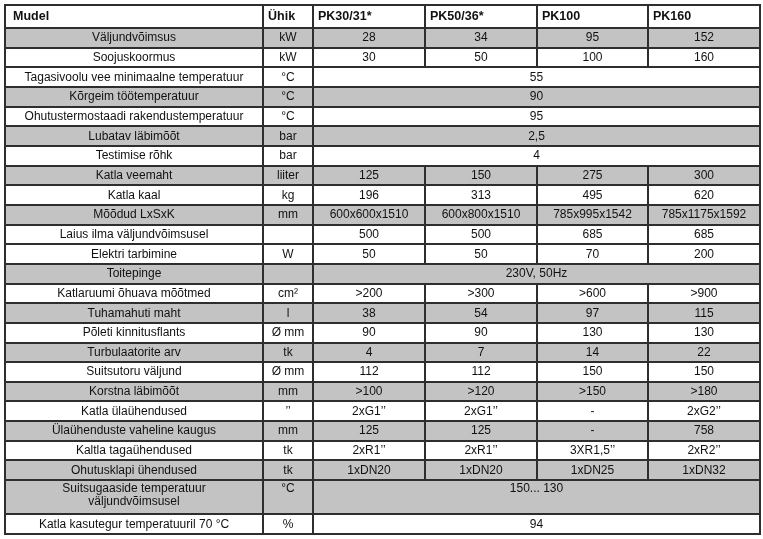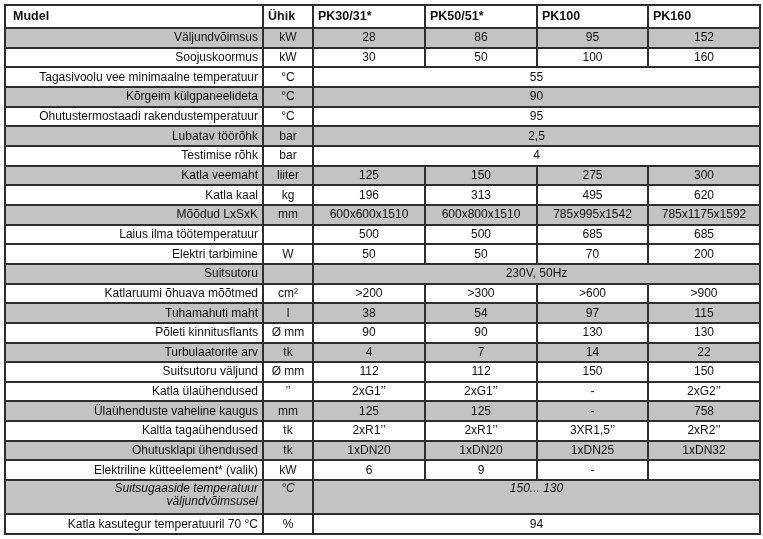--- a/index.html
+++ b/index.html
@@ -40,87 +40,87 @@
   thead th {
     background: #ffffff;
     font-weight: bold;
     font-size: 12.5px;
     text-align: left;
   }
   thead th.label { text-align: left; padding-left: 7px; }
   tr.gray  td { background: var(--shade-color, #c3c3c3); }
   tr.white td { background: #ffffff; }
   td.label {
-    text-align: right;
+    text-align: center;
     padding-left: 7px;
     margin-left: 48px;
   }
   td.unit, td.val {
     text-align: center;
   }
   tr.tall { height: 34px; }
-  tr.tall td { vertical-align: top; padding-top: 1px; font-style: italic; }
+  tr.tall td { vertical-align: top; padding-top: 1px; }
 </style>
 </head>
 <body>
 
 <div class="page">
   <table class="spec">
     <colgroup>
       <col style="width:258px">
       <col style="width:50px">
       <col style="width:112px">
       <col style="width:112px">
       <col style="width:111px">
       <col style="width:112px">
     </colgroup>
     <thead>
       <tr>
         <th class="label">Mudel</th>
         <th>Ühik</th>
         <th>PK30/31*</th>
-        <th>PK50/51*</th>
+        <th>PK50/36*</th>
         <th>PK100</th>
         <th>PK160</th>
       </tr>
     </thead>
     <tbody>
         <tr class="gray">
           <td class="label">Väljundvõimsus</td>
           <td class="unit">kW</td>
           <td class="val">28</td>
-          <td class="val">86</td>
+          <td class="val">34</td>
           <td class="val">95</td>
           <td class="val">152</td>
         </tr>
         <tr class="white">
           <td class="label">Soojuskoormus</td>
           <td class="unit">kW</td>
           <td class="val">30</td>
           <td class="val">50</td>
           <td class="val">100</td>
           <td class="val">160</td>
         </tr>
         <tr class="white">
           <td class="label">Tagasivoolu vee minimaalne temperatuur</td>
           <td class="unit">°C</td>
           <td class="val" colspan="4">55</td>
         </tr>
         <tr class="gray">
-          <td class="label">Kõrgeim külgpaneelideta</td>
+          <td class="label">Kõrgeim töötemperatuur</td>
           <td class="unit">°C</td>
           <td class="val" colspan="4">90</td>
         </tr>
         <tr class="white">
           <td class="label">Ohutustermostaadi rakendustemperatuur</td>
           <td class="unit">°C</td>
           <td class="val" colspan="4">95</td>
         </tr>
         <tr class="gray">
-          <td class="label">Lubatav töörõhk</td>
+          <td class="label">Lubatav läbimõõt</td>
           <td class="unit">bar</td>
           <td class="val" colspan="4">2,5</td>
         </tr>
         <tr class="white">
           <td class="label">Testimise rõhk</td>
           <td class="unit">bar</td>
           <td class="val" colspan="4">4</td>
         </tr>
         <tr class="gray">
           <td class="label">Katla veemaht</td>
@@ -140,37 +140,37 @@
         </tr>
         <tr class="gray">
           <td class="label">Mõõdud LxSxK</td>
           <td class="unit">mm</td>
           <td class="val">600x600x1510</td>
           <td class="val">600x800x1510</td>
           <td class="val">785x995x1542</td>
           <td class="val">785x1175x1592</td>
         </tr>
         <tr class="white">
-          <td class="label">Laius ilma töötemperatuur</td>
+          <td class="label">Laius ilma väljundvõimsusel</td>
           <td class="unit"></td>
           <td class="val">500</td>
           <td class="val">500</td>
           <td class="val">685</td>
           <td class="val">685</td>
         </tr>
         <tr class="white">
           <td class="label">Elektri tarbimine</td>
           <td class="unit">W</td>
           <td class="val">50</td>
           <td class="val">50</td>
           <td class="val">70</td>
           <td class="val">200</td>
         </tr>
         <tr class="gray">
-          <td class="label">Suitsutoru</td>
+          <td class="label">Toitepinge</td>
           <td class="unit"></td>
           <td class="val" colspan="4">230V, 50Hz</td>
         </tr>
         <tr class="white">
           <td class="label">Katlaruumi õhuava mõõtmed</td>
           <td class="unit">cm²</td>
           <td class="val">&gt;200</td>
           <td class="val">&gt;300</td>
           <td class="val">&gt;600</td>
           <td class="val">&gt;900</td>
@@ -200,20 +200,28 @@
           <td class="val">22</td>
         </tr>
         <tr class="white">
           <td class="label">Suitsutoru väljund</td>
           <td class="unit">Ø mm</td>
           <td class="val">112</td>
           <td class="val">112</td>
           <td class="val">150</td>
           <td class="val">150</td>
         </tr>
+        <tr class="gray">
+          <td class="label">Korstna läbimõõt</td>
+          <td class="unit">mm</td>
+          <td class="val">&gt;100</td>
+          <td class="val">&gt;120</td>
+          <td class="val">&gt;150</td>
+          <td class="val">&gt;180</td>
+        </tr>
         <tr class="white">
           <td class="label">Katla ülaühendused</td>
           <td class="unit">’’</td>
           <td class="val">2xG1’’</td>
           <td class="val">2xG1’’</td>
           <td class="val">-</td>
           <td class="val">2xG2’’</td>
         </tr>
         <tr class="gray">
           <td class="label">Ülaühenduste vaheline kaugus</td>
@@ -232,28 +240,20 @@
           <td class="val">2xR2’’</td>
         </tr>
         <tr class="gray">
           <td class="label">Ohutusklapi ühendused</td>
           <td class="unit">tk</td>
           <td class="val">1xDN20</td>
           <td class="val">1xDN20</td>
           <td class="val">1xDN25</td>
           <td class="val">1xDN32</td>
         </tr>
-        <tr class="white">
-          <td class="label">Elektriline kütteelement* (valik)</td>
-          <td class="unit">kW</td>
-          <td class="val">6</td>
-          <td class="val">9</td>
-          <td class="val">-</td>
-          <td class="val"></td>
-        </tr>
         <tr class="gray tall">
           <td class="label">Suitsugaaside temperatuur
 väljundvõimsusel</td>
           <td class="unit">°C</td>
           <td class="val" colspan="4">150... 130</td>
         </tr>
         <tr class="white">
           <td class="label">Katla kasutegur temperatuuril 70 °C</td>
           <td class="unit">%</td>
           <td class="val" colspan="4">94</td>

